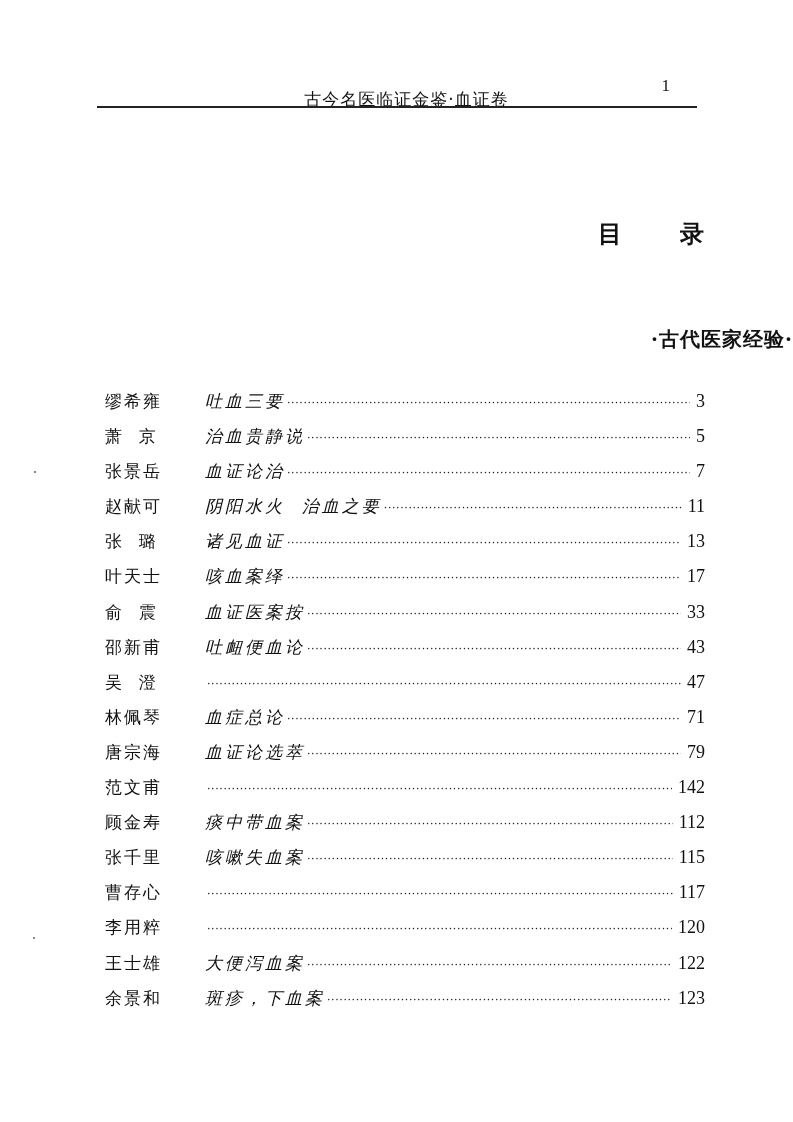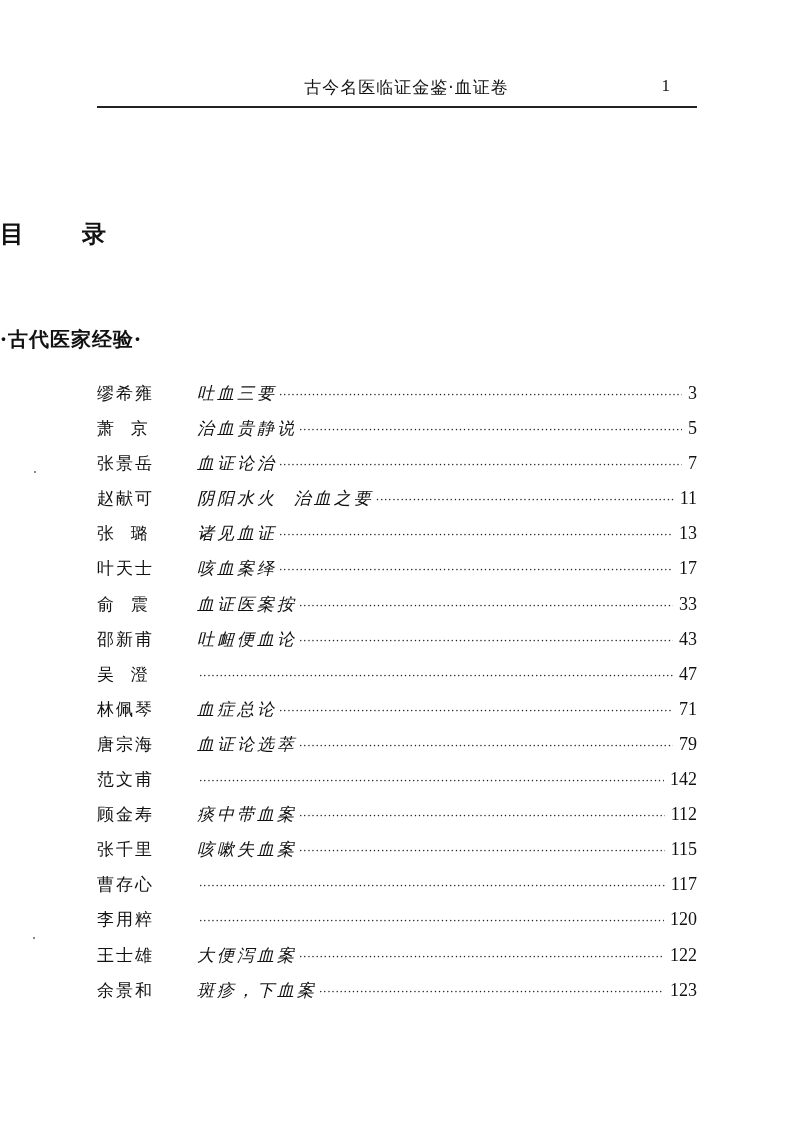--- a/index.html
+++ b/index.html
@@ -11,64 +11,64 @@
       position: relative;
       overflow: hidden;
     }
     .running-header {
       position: absolute;
       left: 97px; top: 76px;
       width: 599px; height: 30px;
     }
     .running-title {
       position: absolute;
-      left: 0; right: 0; top: 0;
+      left: 0; right: 0; top: 12px;
       text-align: center;
       font-size: 17px;
       letter-spacing: 1px;
       font-family: "DejaVu Sans", "Liberation Sans", sans-serif;
       padding-left: 20px;
     }
     .page-number {
       position: absolute;
       right: 26px; top: 0;
       font-size: 17px;
       font-family: "Liberation Serif", serif;
     }
     .header-rule {
       position: absolute;
       left: 97px; top: 106px;
       width: 600px; height: 0;
       border-top: 2px solid #222;
     }
     .toc-title {
       position: absolute;
-      left: 0; width: 692px;
+      left: 12px; width: 692px;
       top: 218px;
-      text-align: left;
+      text-align: right;
       font-size: 24px;
       font-weight: bold;
       font-family: "DejaVu Sans", "Liberation Sans", sans-serif;
     }
     .toc-title span { display: inline-block; }
     .toc-title .gap { width: 58px; }
     .section-heading {
       position: absolute;
       left: 0; width: 793px;
       top: 326px;
-      text-align: left;
+      text-align: right;
       font-size: 20px;
       font-weight: bold;
       letter-spacing: 1px;
     }
     .toc-list {
       position: absolute;
       left: 97px; top: 376px;
       width: 600px;
-      margin: 0; padding: 0;
+      margin: 8px; padding: 0;
       list-style: none;
     }
     .toc-row {
       display: flex;
       align-items: baseline;
       height: 35.1px;
       font-size: 17px;
       line-height: 35px;
     }
     .toc-author {

